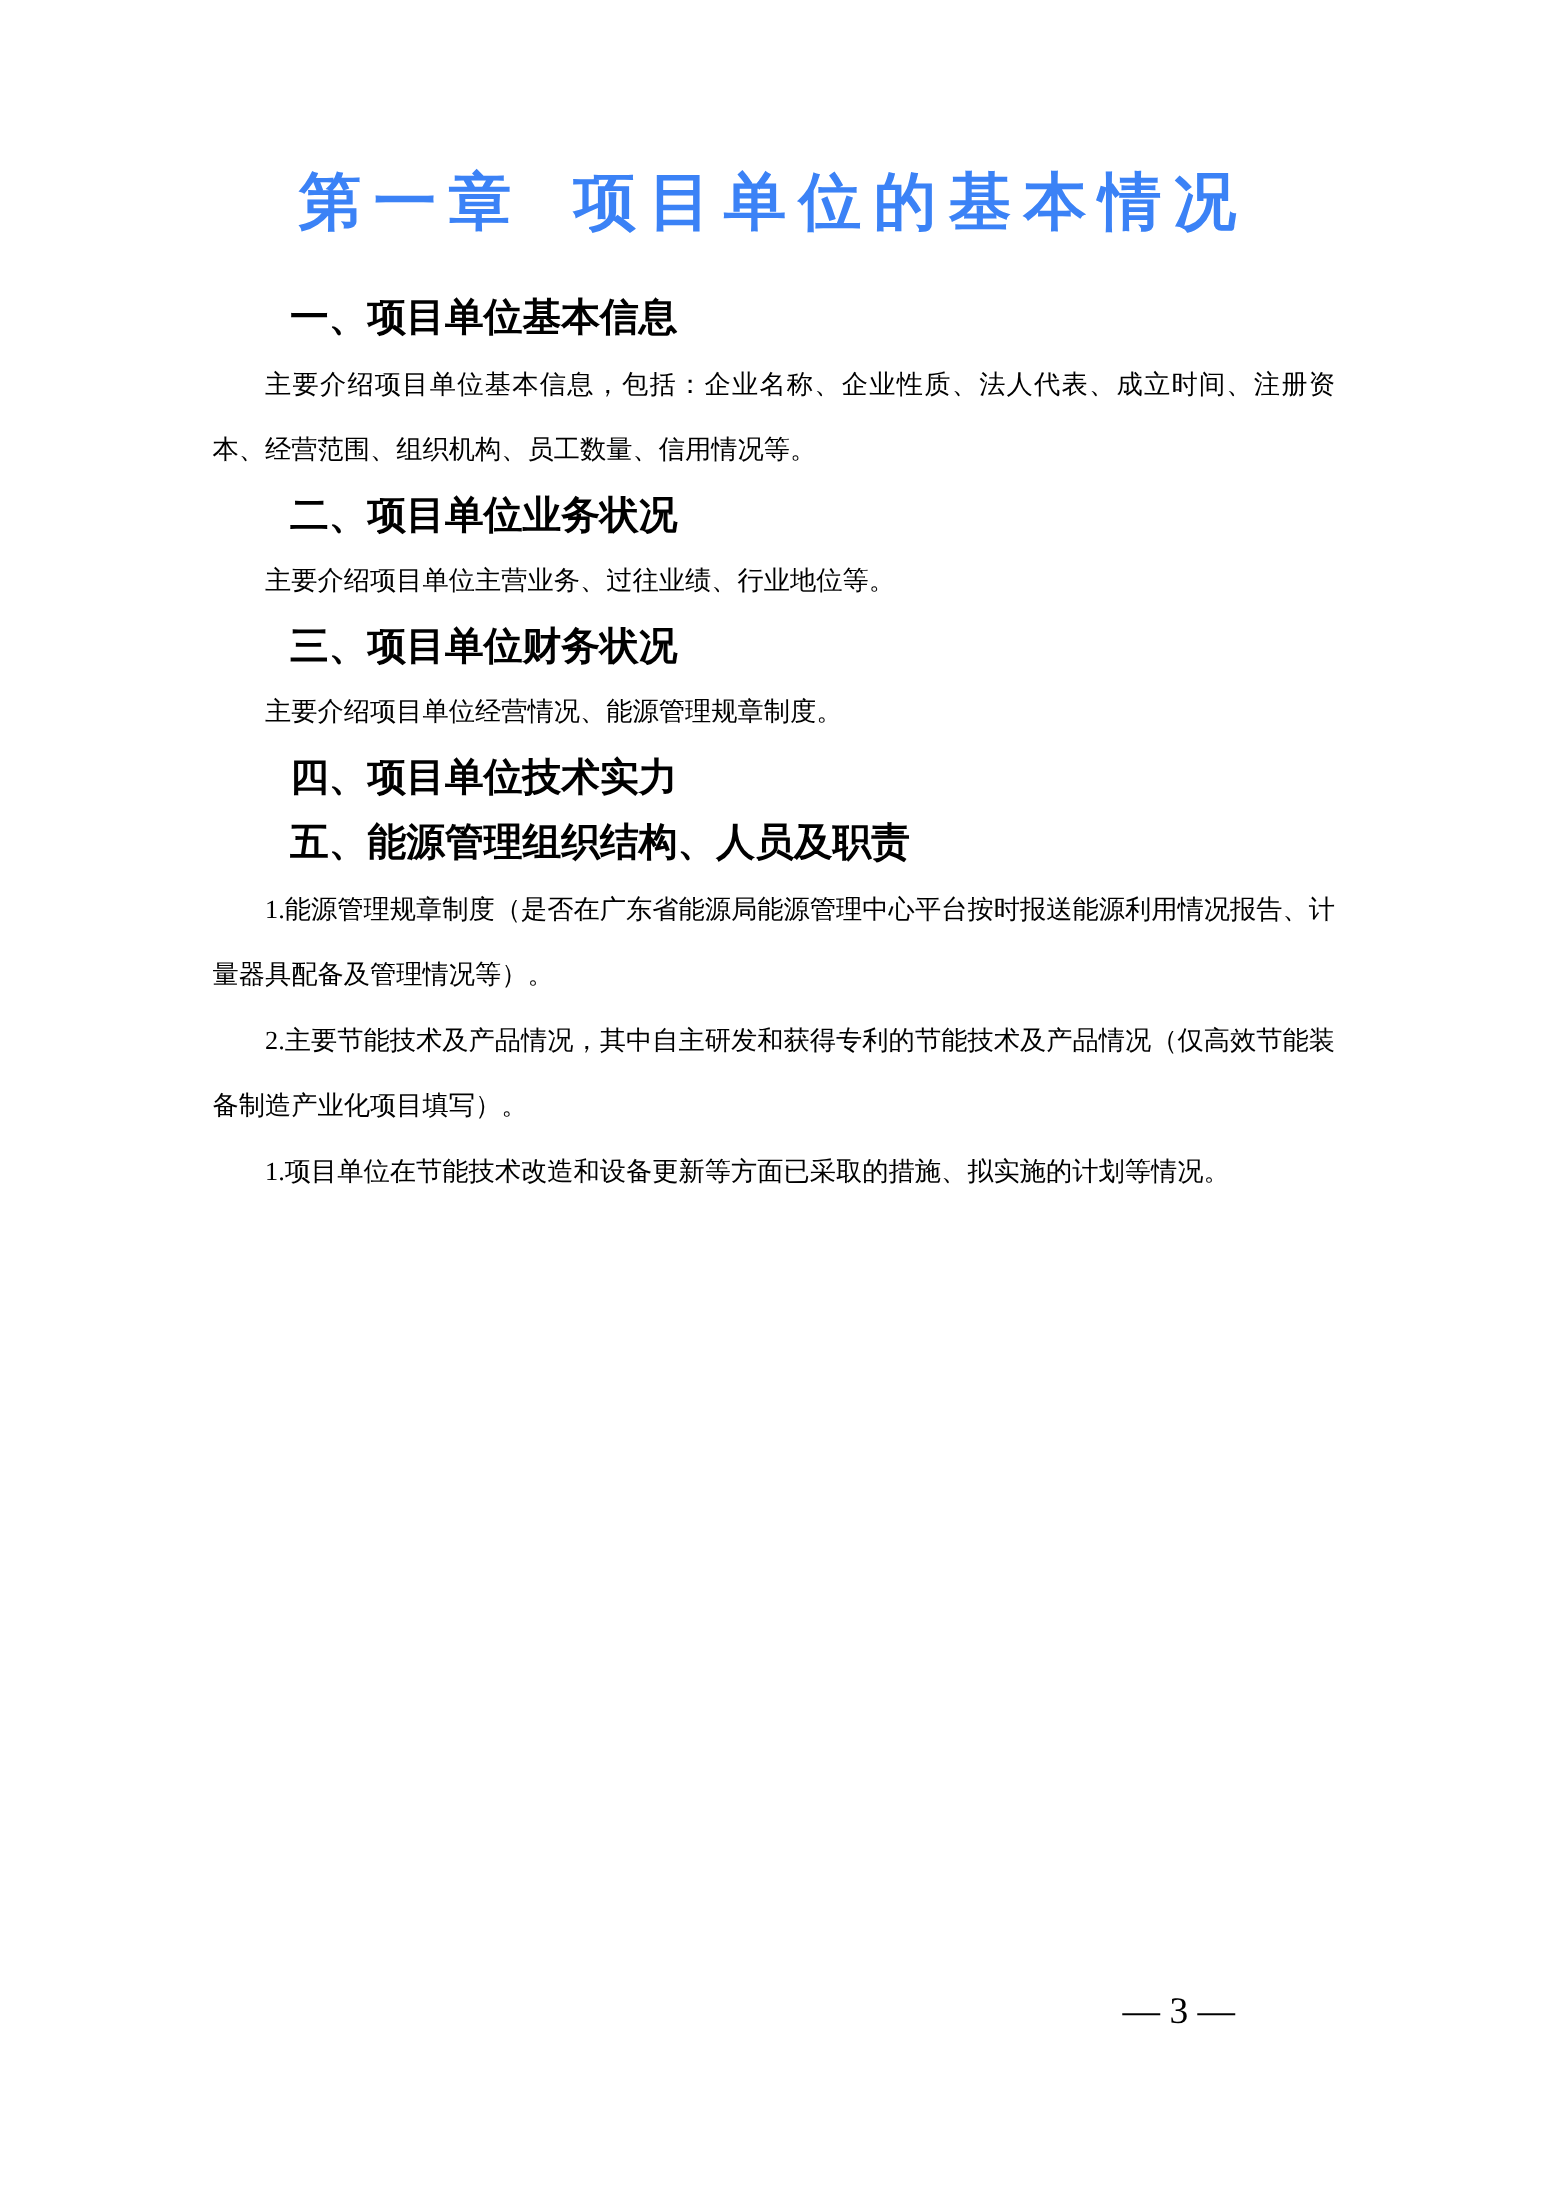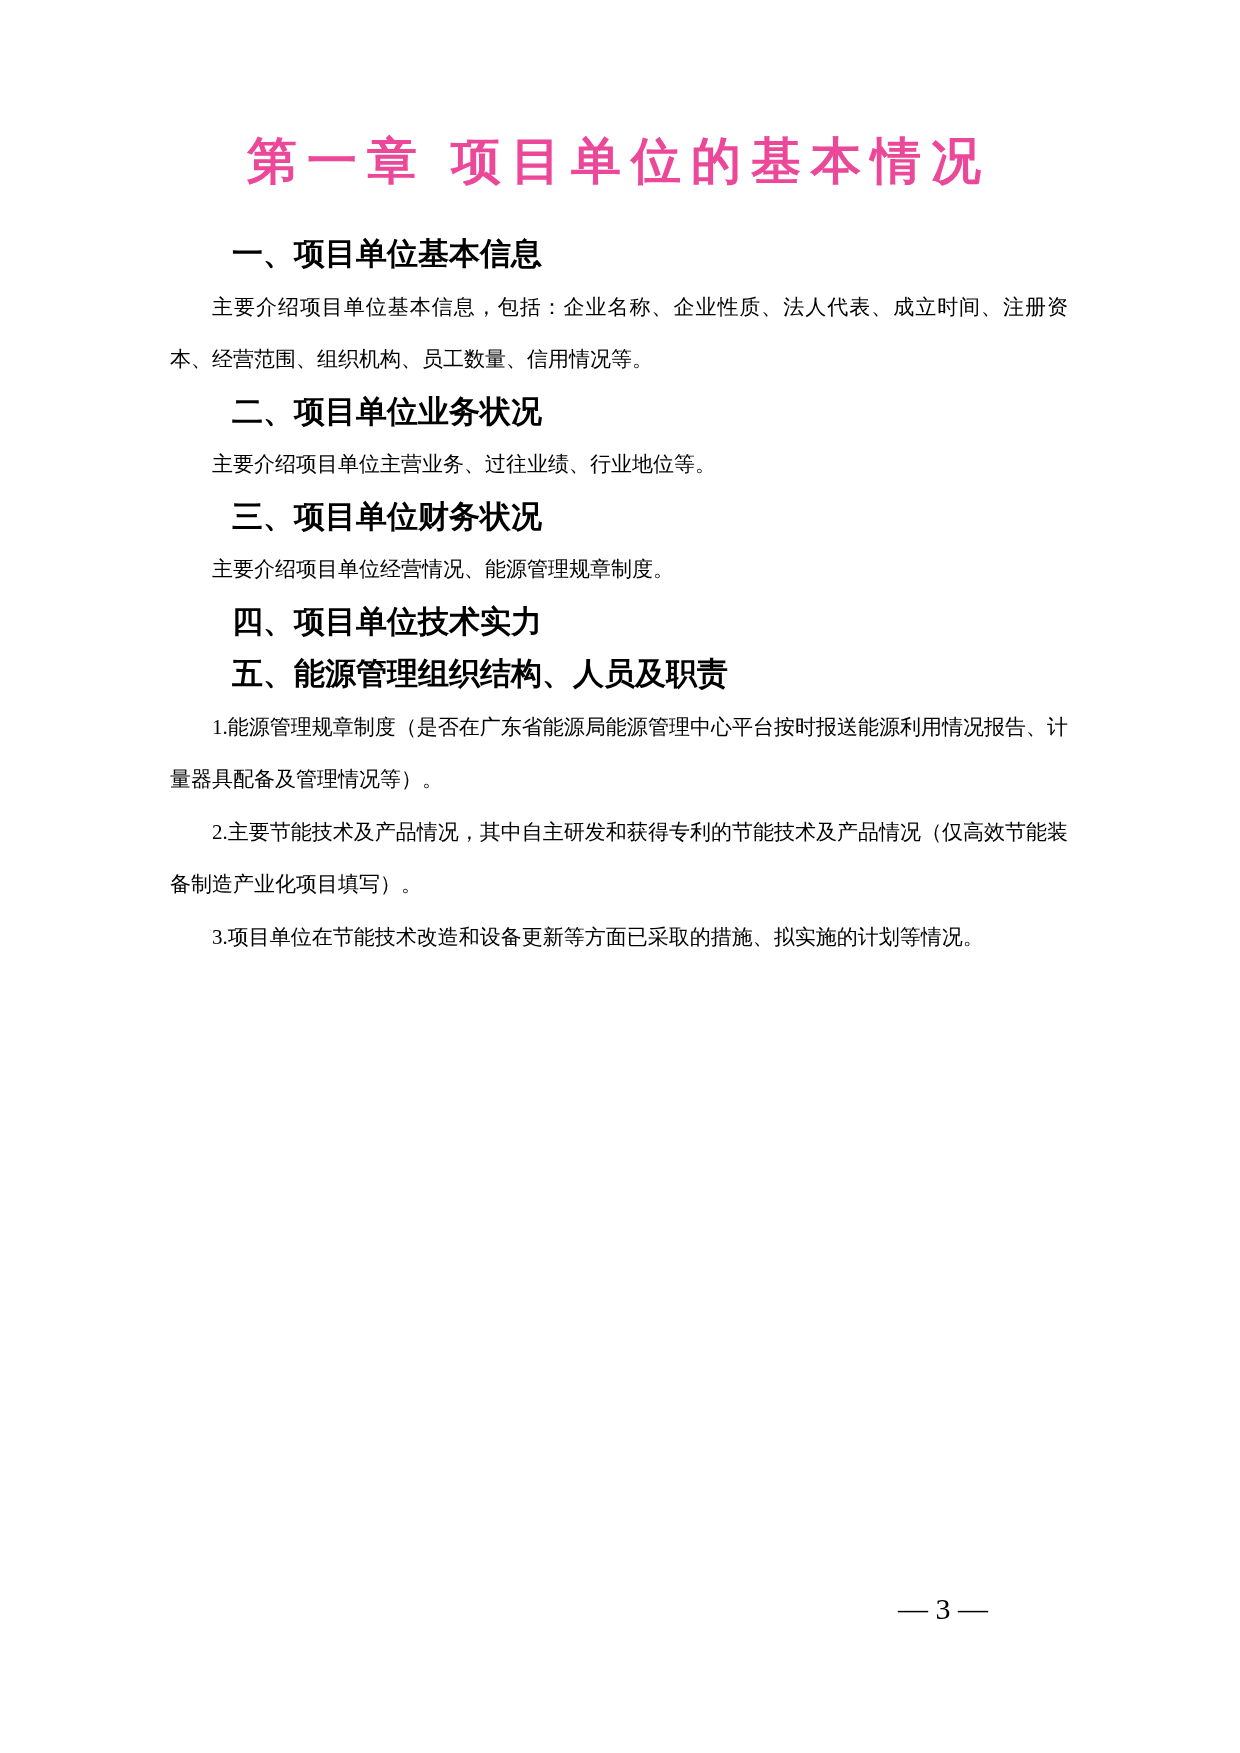--- a/index.html
+++ b/index.html
@@ -14,26 +14,26 @@
     background: #ffffff;
     color: #000000;
     overflow: hidden;
   }
   .doc-title {
     position: absolute;
     top: 128px;
     left: 170px;
     width: 898px;
     text-align: center;
-    font-family: Liberation Sans, sans-serif;
+    font-family: Liberation Mono, monospace;
     font-size: 50px;
     font-weight: 700;
     letter-spacing: 10px;
     white-space: nowrap;
-    color: #ec4899;
+    color: #3b82f6;
   }
   .content {
     position: absolute;
     top: 228px;
     left: 170px;
     width: 898px;
     font-size: 31px;
     line-height: 52.5px;
     text-align: justify;
     text-justify: inter-character;
@@ -75,17 +75,17 @@
       <h2>一、项目单位基本信息</h2>
       <p>主要介绍项目单位基本信息，包括：企业名称、企业性质、法人代表、成立时间、注册资本、经营范围、组织机构、员工数量、信用情况等。</p>
       <h2>二、项目单位业务状况</h2>
       <p>主要介绍项目单位主营业务、过往业绩、行业地位等。</p>
       <h2>三、项目单位财务状况</h2>
       <p>主要介绍项目单位经营情况、能源管理规章制度。</p>
       <h2>四、项目单位技术实力</h2>
       <h2>五、能源管理组织结构、人员及职责</h2>
       <p>1.能源管理规章制度（是否在广东省能源局能源管理中心平台按时报送能源利用情况报告、计量器具配备及管理情况等）。</p>
       <p>2.主要节能技术及产品情况，其中自主研发和获得专利的节能技术及产品情况（仅高效节能装备制造产业化项目填写）。</p>
-      <p>3.项目单位在节能技术改造和设备更新等方面已采取的措施、拟实施的计划等情况。</p>
+      <p>1.项目单位在节能技术改造和设备更新等方面已采取的措施、拟实施的计划等情况。</p>
     </div>
 
   <div class="page-number">— 3 —</div>
 </div>
 
 </body></html>

